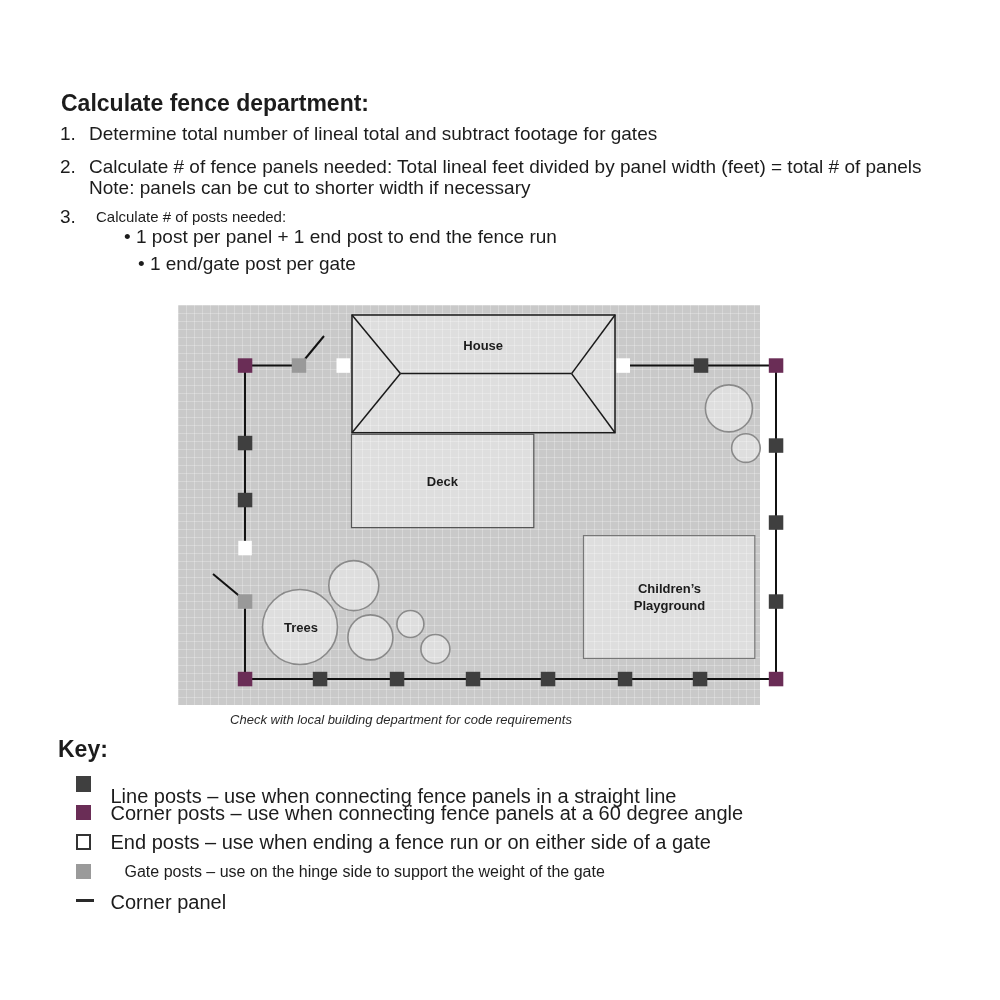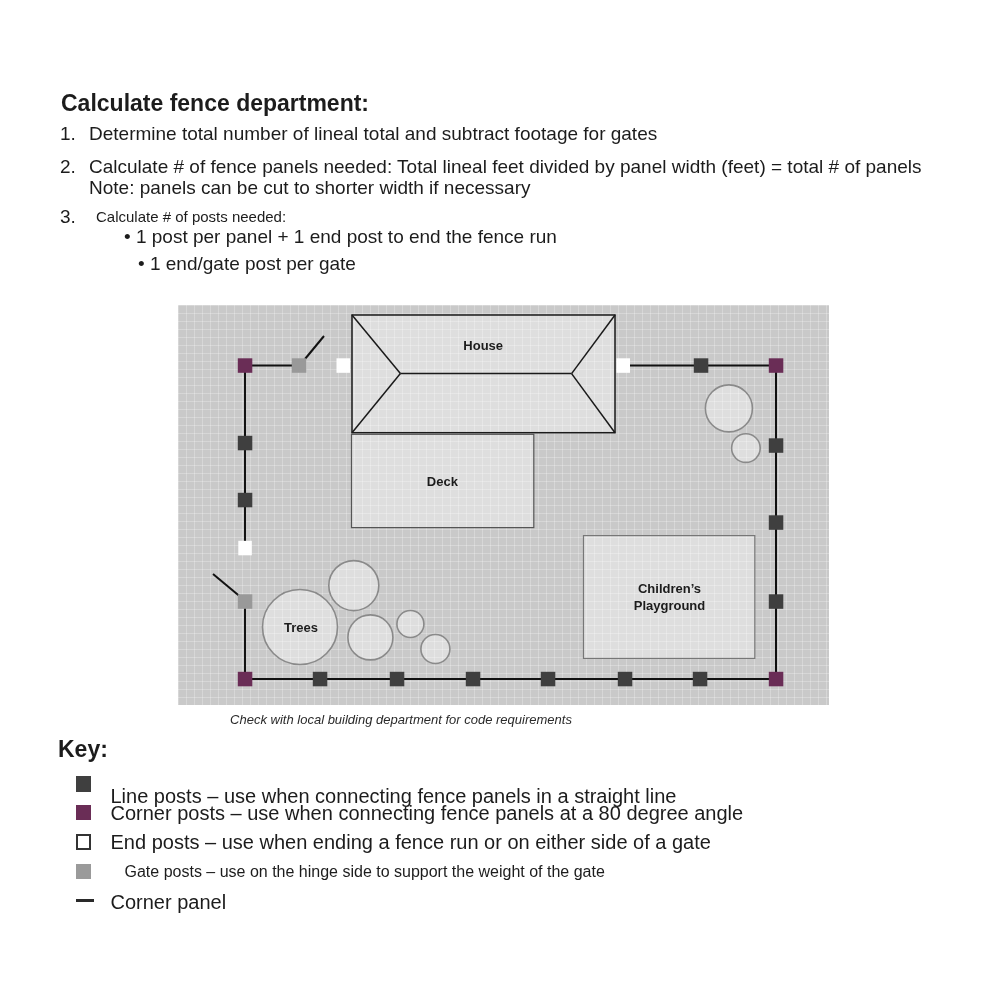--- a/index.html
+++ b/index.html
@@ -21,21 +21,21 @@
 <div class="abs" style="left:89px;top:155.5px;font-size:19px;line-height:21.6px;">Calculate # of fence panels needed: Total lineal feet divided by panel width (feet) = total # of panels<br>Note: panels can be cut to shorter width if necessary</div>
 
 <div class="abs" style="left:60px;top:206.3px;font-size:19px;line-height:21px;">3.</div>
 
 <div class="abs" style="left:96px;top:206.3px;font-size:15px;line-height:21px;text-align:right;">Calculate # of posts needed:</div>
 
 <div class="abs" style="left:124px;top:226px;font-size:19px;line-height:21px;">•&nbsp;1 post per panel + 1 end post to end the fence run</div>
 
 <div class="abs" style="left:124px;top:252.5px;font-size:19px;line-height:21px;margin-left:14px;">•&nbsp;1 end/gate post per gate</div>
 
-<div class="abs" style="left:178px;top:305px;width:651px;height:400px;background:
+<div class="abs" style="left:178px;top:305px;width:582px;height:400px;background:
   repeating-linear-gradient(to right, rgba(255,255,255,0.25) 0 1px, transparent 1px 8px),
   repeating-linear-gradient(to bottom, rgba(255,255,255,0.25) 0 1px, transparent 1px 8px),
   #c9c9c9;">
 <svg width="643" height="400" viewBox="0 0 643 400" style="position:absolute;left:0;top:0;">
 
   <line x1="67" y1="60.5" x2="121" y2="60.5" stroke="#111111" stroke-width="2"></line>
 
   <line x1="445" y1="60.5" x2="598" y2="60.5" stroke="#111111" stroke-width="2"></line>
 
   <line x1="598" y1="60.5" x2="598" y2="374" stroke="#111111" stroke-width="2"></line>
@@ -133,21 +133,21 @@
 <div class="abs" style="left:1px;top:712px;width:800px;text-align:center;font-size:13px;font-style:italic;color:#2a2a2a;">Check with local building department for code requirements</div>
 
 <div class="abs b" style="left:58px;top:735.5px;font-size:23px;line-height:27px;">Key:</div>
 
 <div class="abs" style="left:75.5px;top:776px;width:15.5px;height:15.5px;background:#3f3f3f;"></div>
 
 <div class="abs" style="left:110.5px;top:772px;font-size:20px;line-height:24px;margin-top:12px;">Line posts – use when connecting fence panels in a straight line</div>
 
 <div class="abs" style="left:75.5px;top:804.5px;width:15.5px;height:15.5px;background:#6a2d56;"></div>
 
-<div class="abs" style="left:110.5px;top:800.5px;font-size:20px;line-height:24px;">Corner posts – use when connecting fence panels at a 80 degree angle</div>
+<div class="abs" style="left:110.5px;top:800.5px;font-size:20px;line-height:24px;">Corner posts – use when connecting fence panels at a 60 degree angle</div>
 
 <div class="abs" style="left:75.5px;top:834px;width:11.5px;height:11.5px;background:#ffffff;border:2px solid #333333;"></div>
 
 <div class="abs" style="left:110.5px;top:830px;font-size:20px;line-height:24px;">End posts – use when ending a fence run or on either side of a gate</div>
 
 <div class="abs" style="left:75.5px;top:863.5px;width:15.5px;height:15.5px;background:#9a9a9a;"></div>
 
 <div class="abs" style="left:110.5px;top:860px;font-size:16px;line-height:24px;margin-left:14px;">Gate posts – use on the hinge side to support the weight of the gate</div>
 
 <div class="abs" style="left:75.5px;top:898.5px;width:18.5px;height:3.5px;background:#2a2a2a;"></div>

